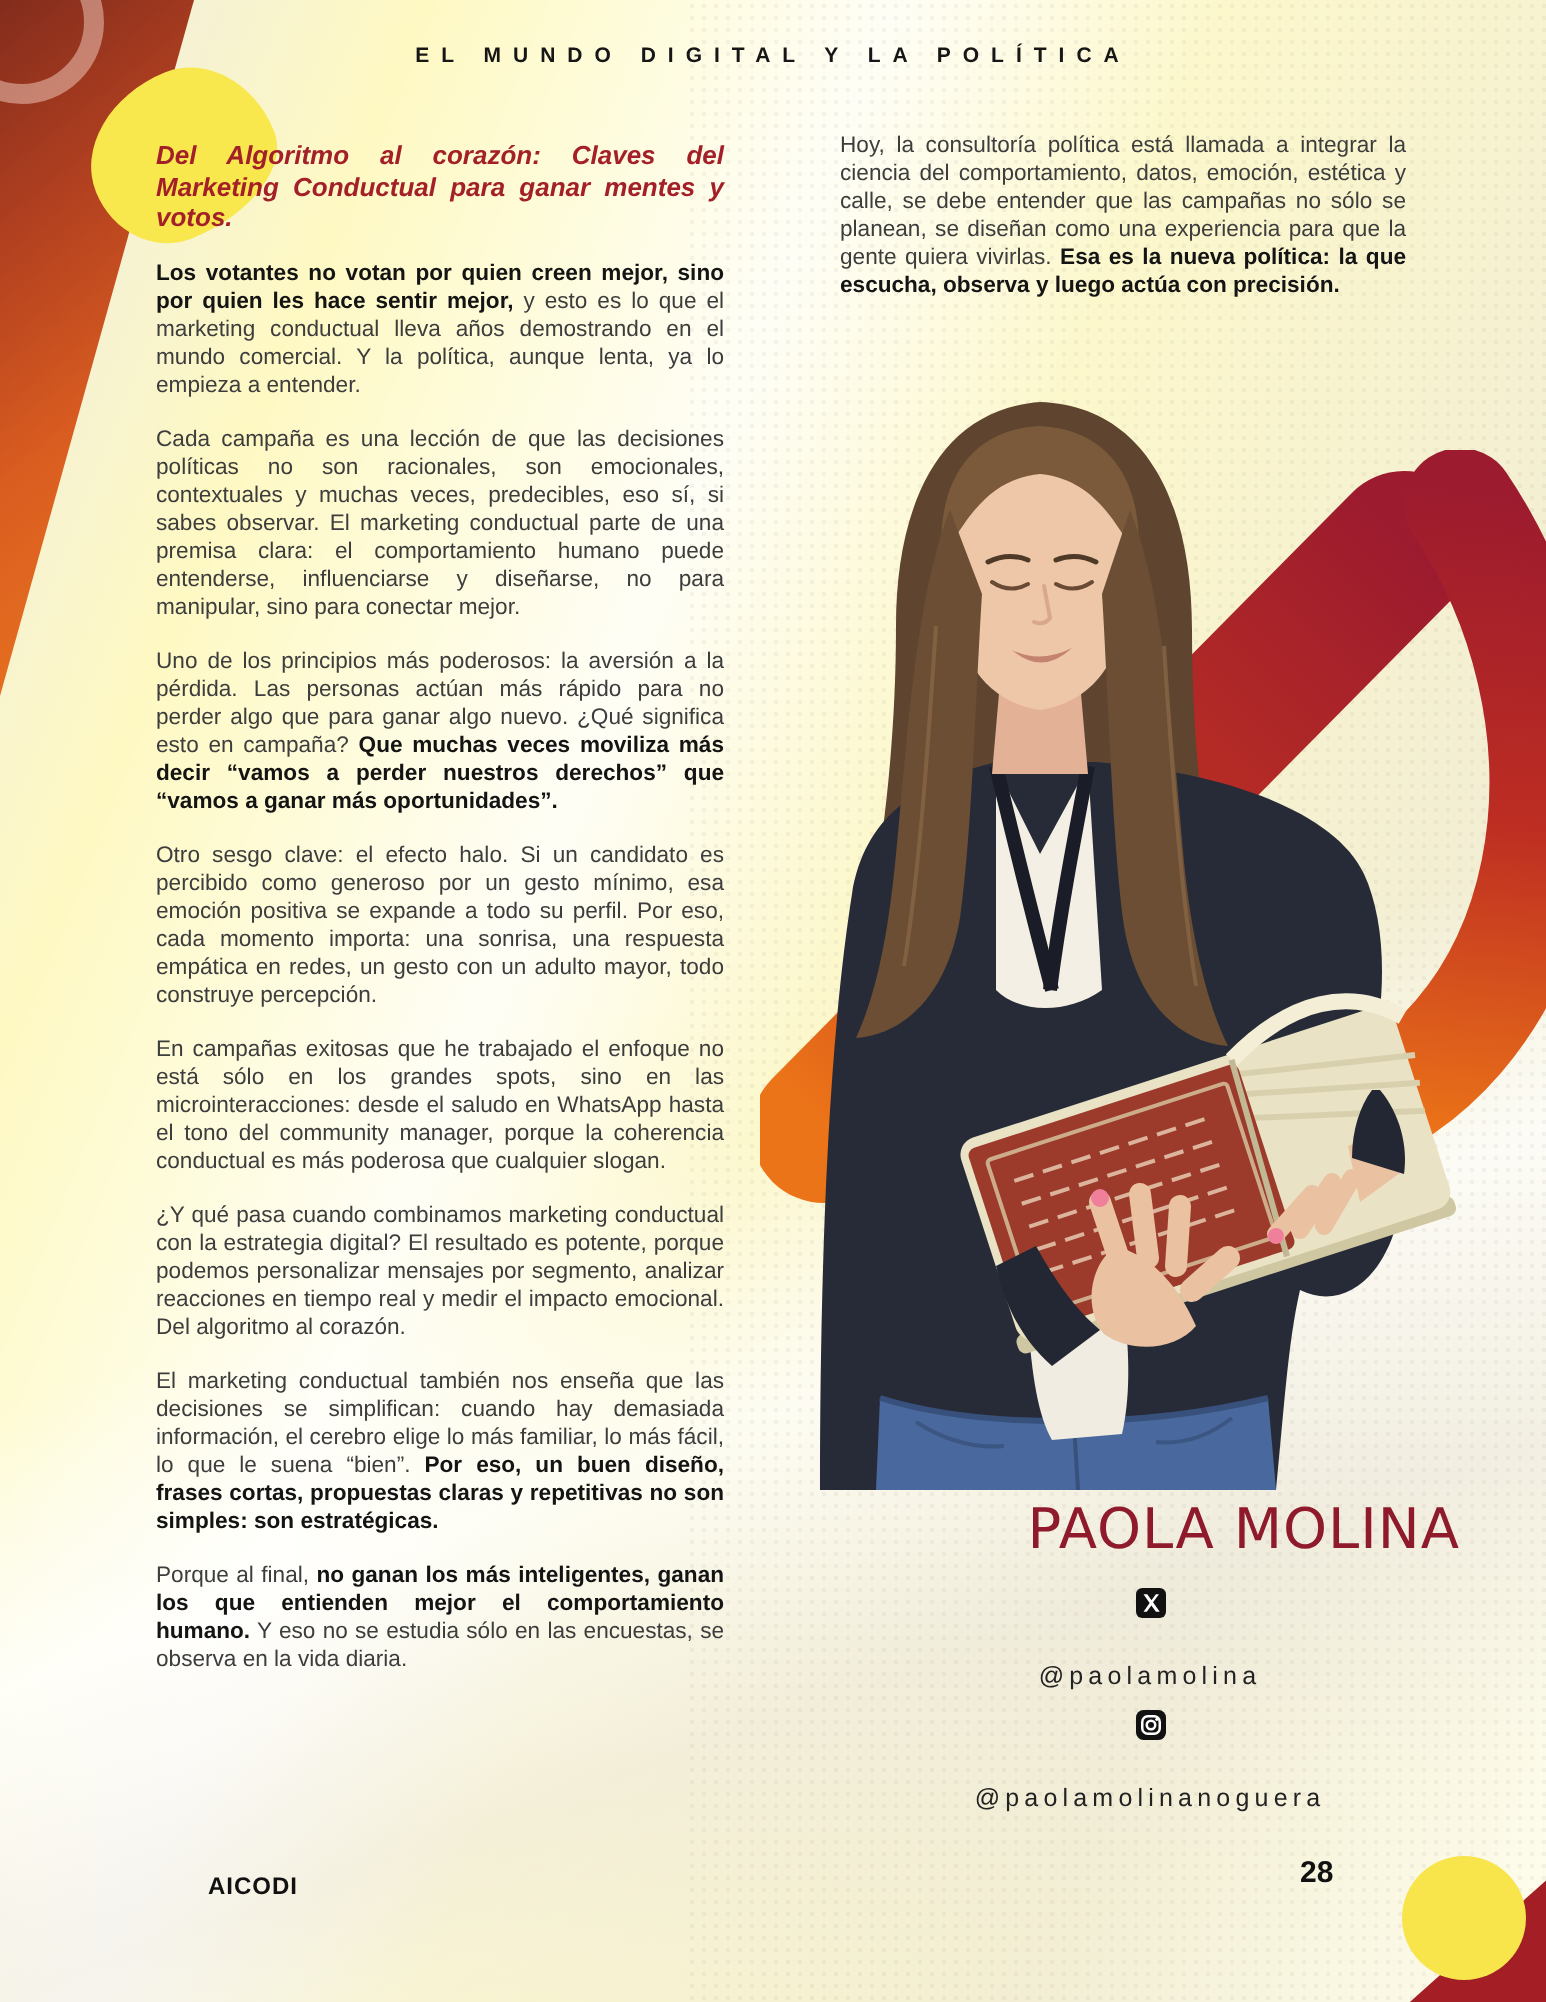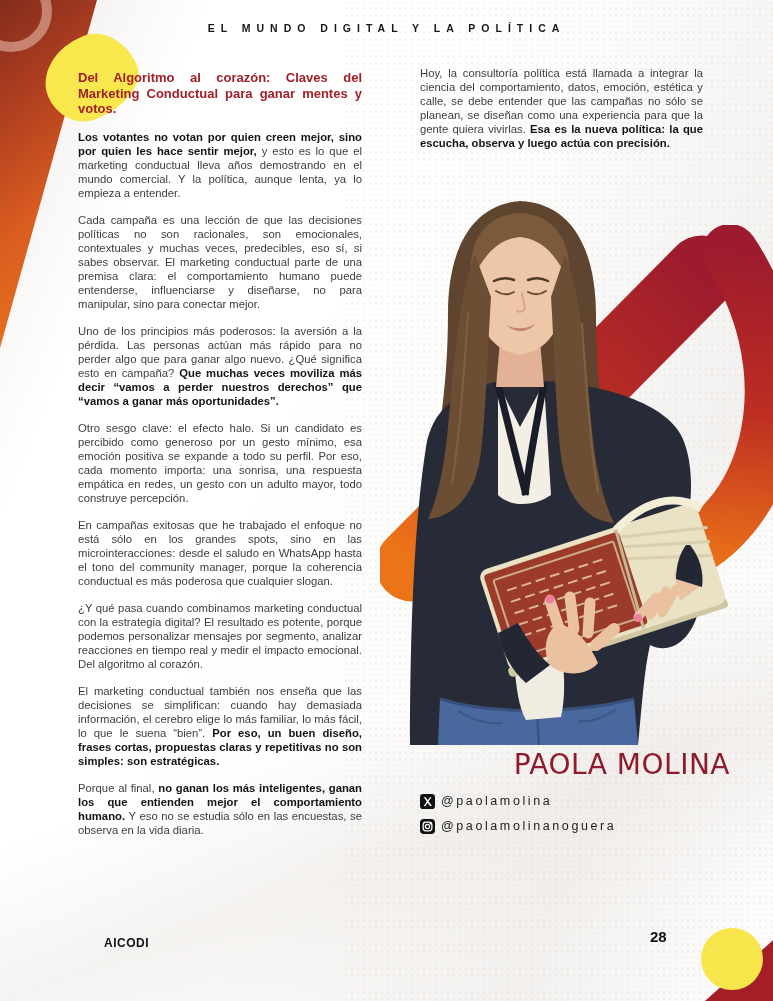--- a/index.html
+++ b/index.html
@@ -1,18 +1,18 @@
 <!DOCTYPE html>
 <html><head>
 <meta charset="utf-8">
 <style>
   html,body{margin:0;padding:0;background:#d8d6d4;}
   .page{
     position:relative;width:773px;height:1001px;margin:0 auto;
-    background:#ffffff;overflow:hidden;
+    background:#fef9c3;overflow:hidden;
     font-family:"Liberation Sans",sans-serif;
   }
   
   .sheen-top{position:absolute;inset:0;
     background:linear-gradient(112deg,rgba(236,233,229,.9) 0%,rgba(255,255,255,0) 18%,rgba(255,255,255,.85) 38%,rgba(244,241,238,.2) 52%,rgba(233,229,225,.55) 78%,rgba(255,255,255,.7) 100%);
     pointer-events:none;}
   .sheen-diag{position:absolute;inset:0;
     background:linear-gradient(160deg,rgba(255,255,255,0) 55%,rgba(255,255,255,.75) 66%,rgba(236,232,228,.5) 78%,rgba(255,255,255,0) 90%);
     pointer-events:none;}
   .dots{position:absolute;top:0;right:0;width:430px;height:100%;
@@ -33,33 +33,33 @@
     background:#f8e54b;}
   
   .header{position:absolute;left:0;top:22px;width:100%;text-align:center;
     font-size:10.5px;font-weight:700;letter-spacing:6px;color:#161616;}
   .footer-brand{position:absolute;left:104px;top:936px;font-size:12px;font-weight:700;
     letter-spacing:.5px;color:#111;}
   .page-number{position:absolute;left:650px;top:928px;font-size:15px;font-weight:700;color:#111;}
   
   .col-left{position:absolute;left:78px;top:70px;width:284px;}
   .col-right-intro{position:absolute;left:420px;top:66px;width:283px;}
-  .article-title{font-size:13px;line-height:15.5px;font-weight:700;
+  .article-title{font-size:13px;line-height:15.5px;font-weight:700;font-style:italic;
     color:#a32028;text-align:justify;margin:0 0 13px 0;}
   .para{font-size:11.3px;line-height:14px;color:#3d3d3d;text-align:justify;
     margin:0 0 13px 0;}
   .para .b{font-weight:700;color:#141414;}
   
   .profile{position:absolute;left:420px;top:750px;width:310px;}
   .profile-name{font-family:"DejaVu Sans",sans-serif;font-size:28px;letter-spacing:.5px;
     color:#8e1a2b;line-height:1.05;text-align:right;}
   .profile-role{font-family:"DejaVu Serif",serif;font-size:16px;line-height:1.28;
     color:#8f8d8c;margin-top:4px;}
   .social{margin-top:15px;}
-  .social-row{display:flex;gap:6px;margin-bottom:10px;cursor:pointer;}
+  .social-row{display:flex;align-items:center;gap:22px;margin-bottom:10px;cursor:pointer;flex-direction:column;}
   .social-row svg{width:15px;height:15px;flex:0 0 auto;}
   .handle{font-size:12.5px;letter-spacing:2.6px;color:#222;}
   
   .decor-e{position:absolute;left:380px;top:225px;width:393px;height:425px;}
   .photo{position:absolute;left:398px;top:193px;width:370px;height:552px;}
 </style>
 </head>
 <body>
 
 <div class="page">

